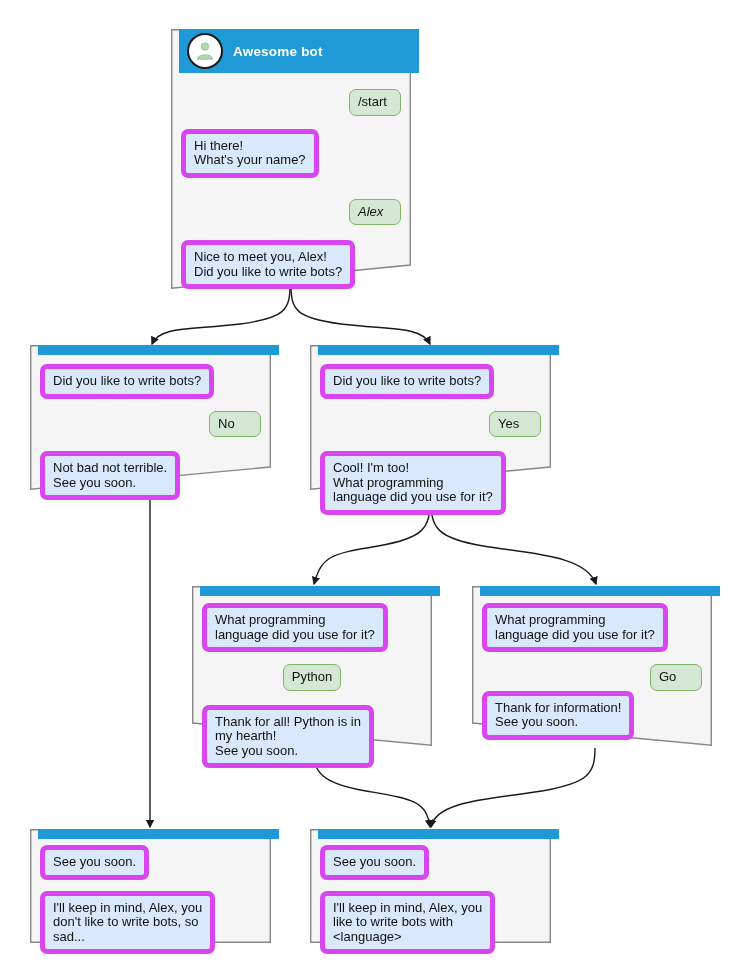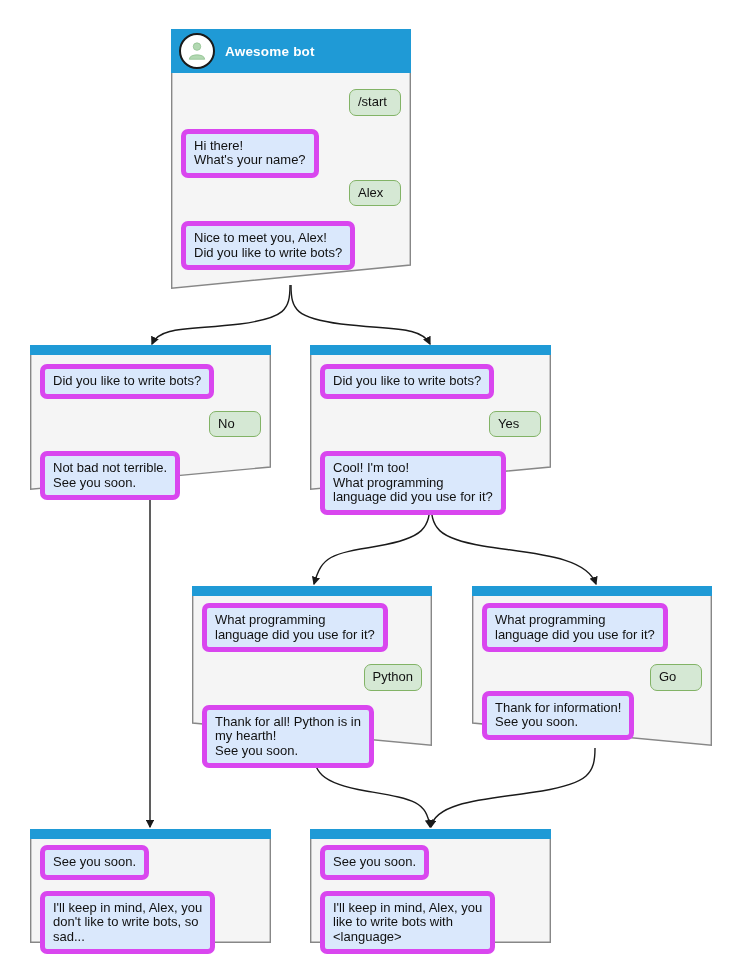--- a/index.html
+++ b/index.html
@@ -41,21 +41,21 @@
     height: 100%;
     overflow: visible;
   }
   .node-outline path {
     fill: #f5f5f5;
     stroke: #878787;
     stroke-width: 1.4;
   }
   .node-header {
     position: absolute;
-    left: 0;
+    left: 8px;
     top: 0;
     width: 100%;
     box-sizing: border-box;
     background: #1f9ad6;
     display: flex;
     align-items: center;
   }
   .node-header.tall {
     height: 44px;
     padding-left: 8px;
@@ -161,21 +161,21 @@
       <div class="bot-title">Awesome bot</div>
     </div>
     <div class="chat-area" style="top:52px;">
       <div class="row right" style="margin-top:8px;">
         <div class="bubble user">/start</div>
       </div>
       <div class="row left" style="margin-top:13px;">
         <div class="bubble bot">Hi there!
 What's your name?</div>
       </div>
-      <div class="row right" style="margin-top:2px;">
+      <div class="row right" style="margin-top:21px;font-style:italic;">
         <div class="bubble user">Alex</div>
       </div>
       <div class="row left" style="margin-top:15px;">
         <div class="bubble bot">Nice to meet you, Alex!
 Did you like to write bots?</div>
       </div>
     </div>
   </div>
 
   <div class="node" id="node-no" style="left:30px; top:345px; width:241px; height:145px;">
@@ -220,21 +220,21 @@
   <div class="node" id="node-python" style="left:192px; top:586px; width:240px; height:160px;">
     <svg class="node-outline" viewBox="0 0 240 160" preserveAspectRatio="none">
       <path d="M 0.7 0.7 L 239.3 0.7 L 239.3 159.3 L 0.7 137 Z"></path>
     </svg>
     <div class="node-header thin"></div>
     <div class="chat-area" style="top:10px;">
       <div class="row left" style="margin-top:7px;">
         <div class="bubble bot">What programming
 language did you use for it?</div>
       </div>
-      <div class="row right" style="margin-top:12px;">
+      <div class="row right" style="margin-top:12px;justify-content:center;">
         <div class="bubble user">Python</div>
       </div>
       <div class="row left" style="margin-top:14px;">
         <div class="bubble bot">Thank for all! Python is in
 my hearth!
 See you soon.</div>
       </div>
     </div>
   </div>
 

